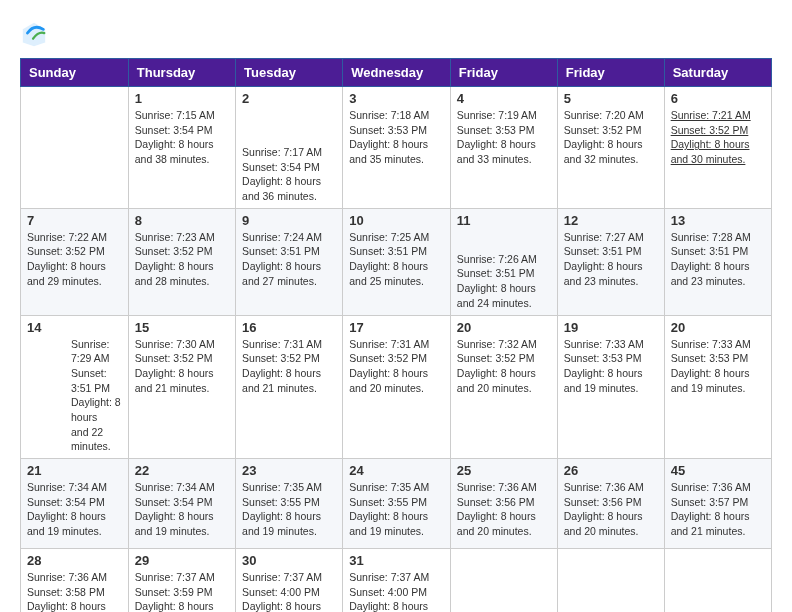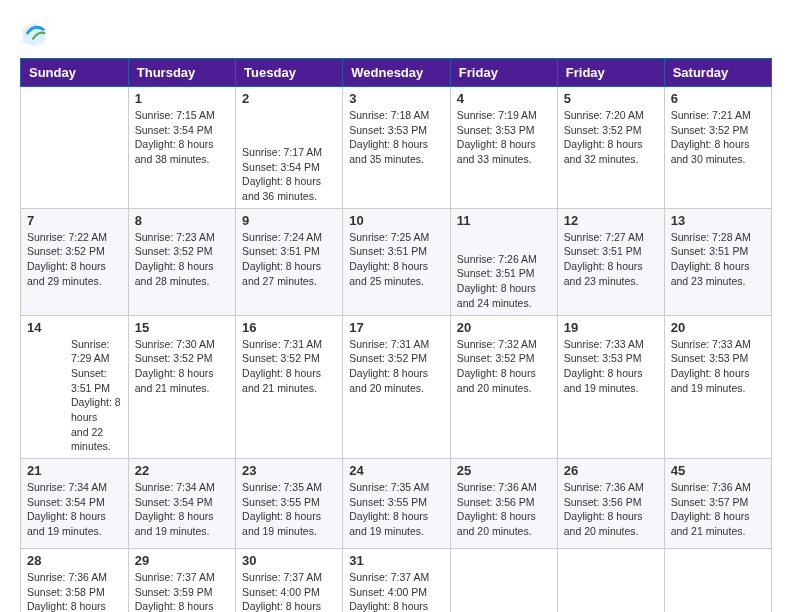--- a/index.html
+++ b/index.html
@@ -161,21 +161,21 @@
         </td>
         <td>
           <span class="day-number">5</span>
           <div class="day-info" style="white-space: pre-line;">Sunrise: 7:20 AM
 Sunset: 3:52 PM
 Daylight: 8 hours
 and 32 minutes.</div>
         </td>
         <td>
           <span class="day-number">6</span>
-          <div class="day-info" style="white-space: pre-line;">Sunrise: 7:21 AM
+          <div class="day-info" style="white-space: pre-line; text-decoration: underline;">Sunrise: 7:21 AM
 Sunset: 3:52 PM
 Daylight: 8 hours
 and 30 minutes.</div>
         </td>
       </tr>
       <tr class="week-row">
         <td>
           <span class="day-number">7</span>
           <div class="day-info" style="white-space: pre-line;">Sunrise: 7:22 AM
 Sunset: 3:52 PM

